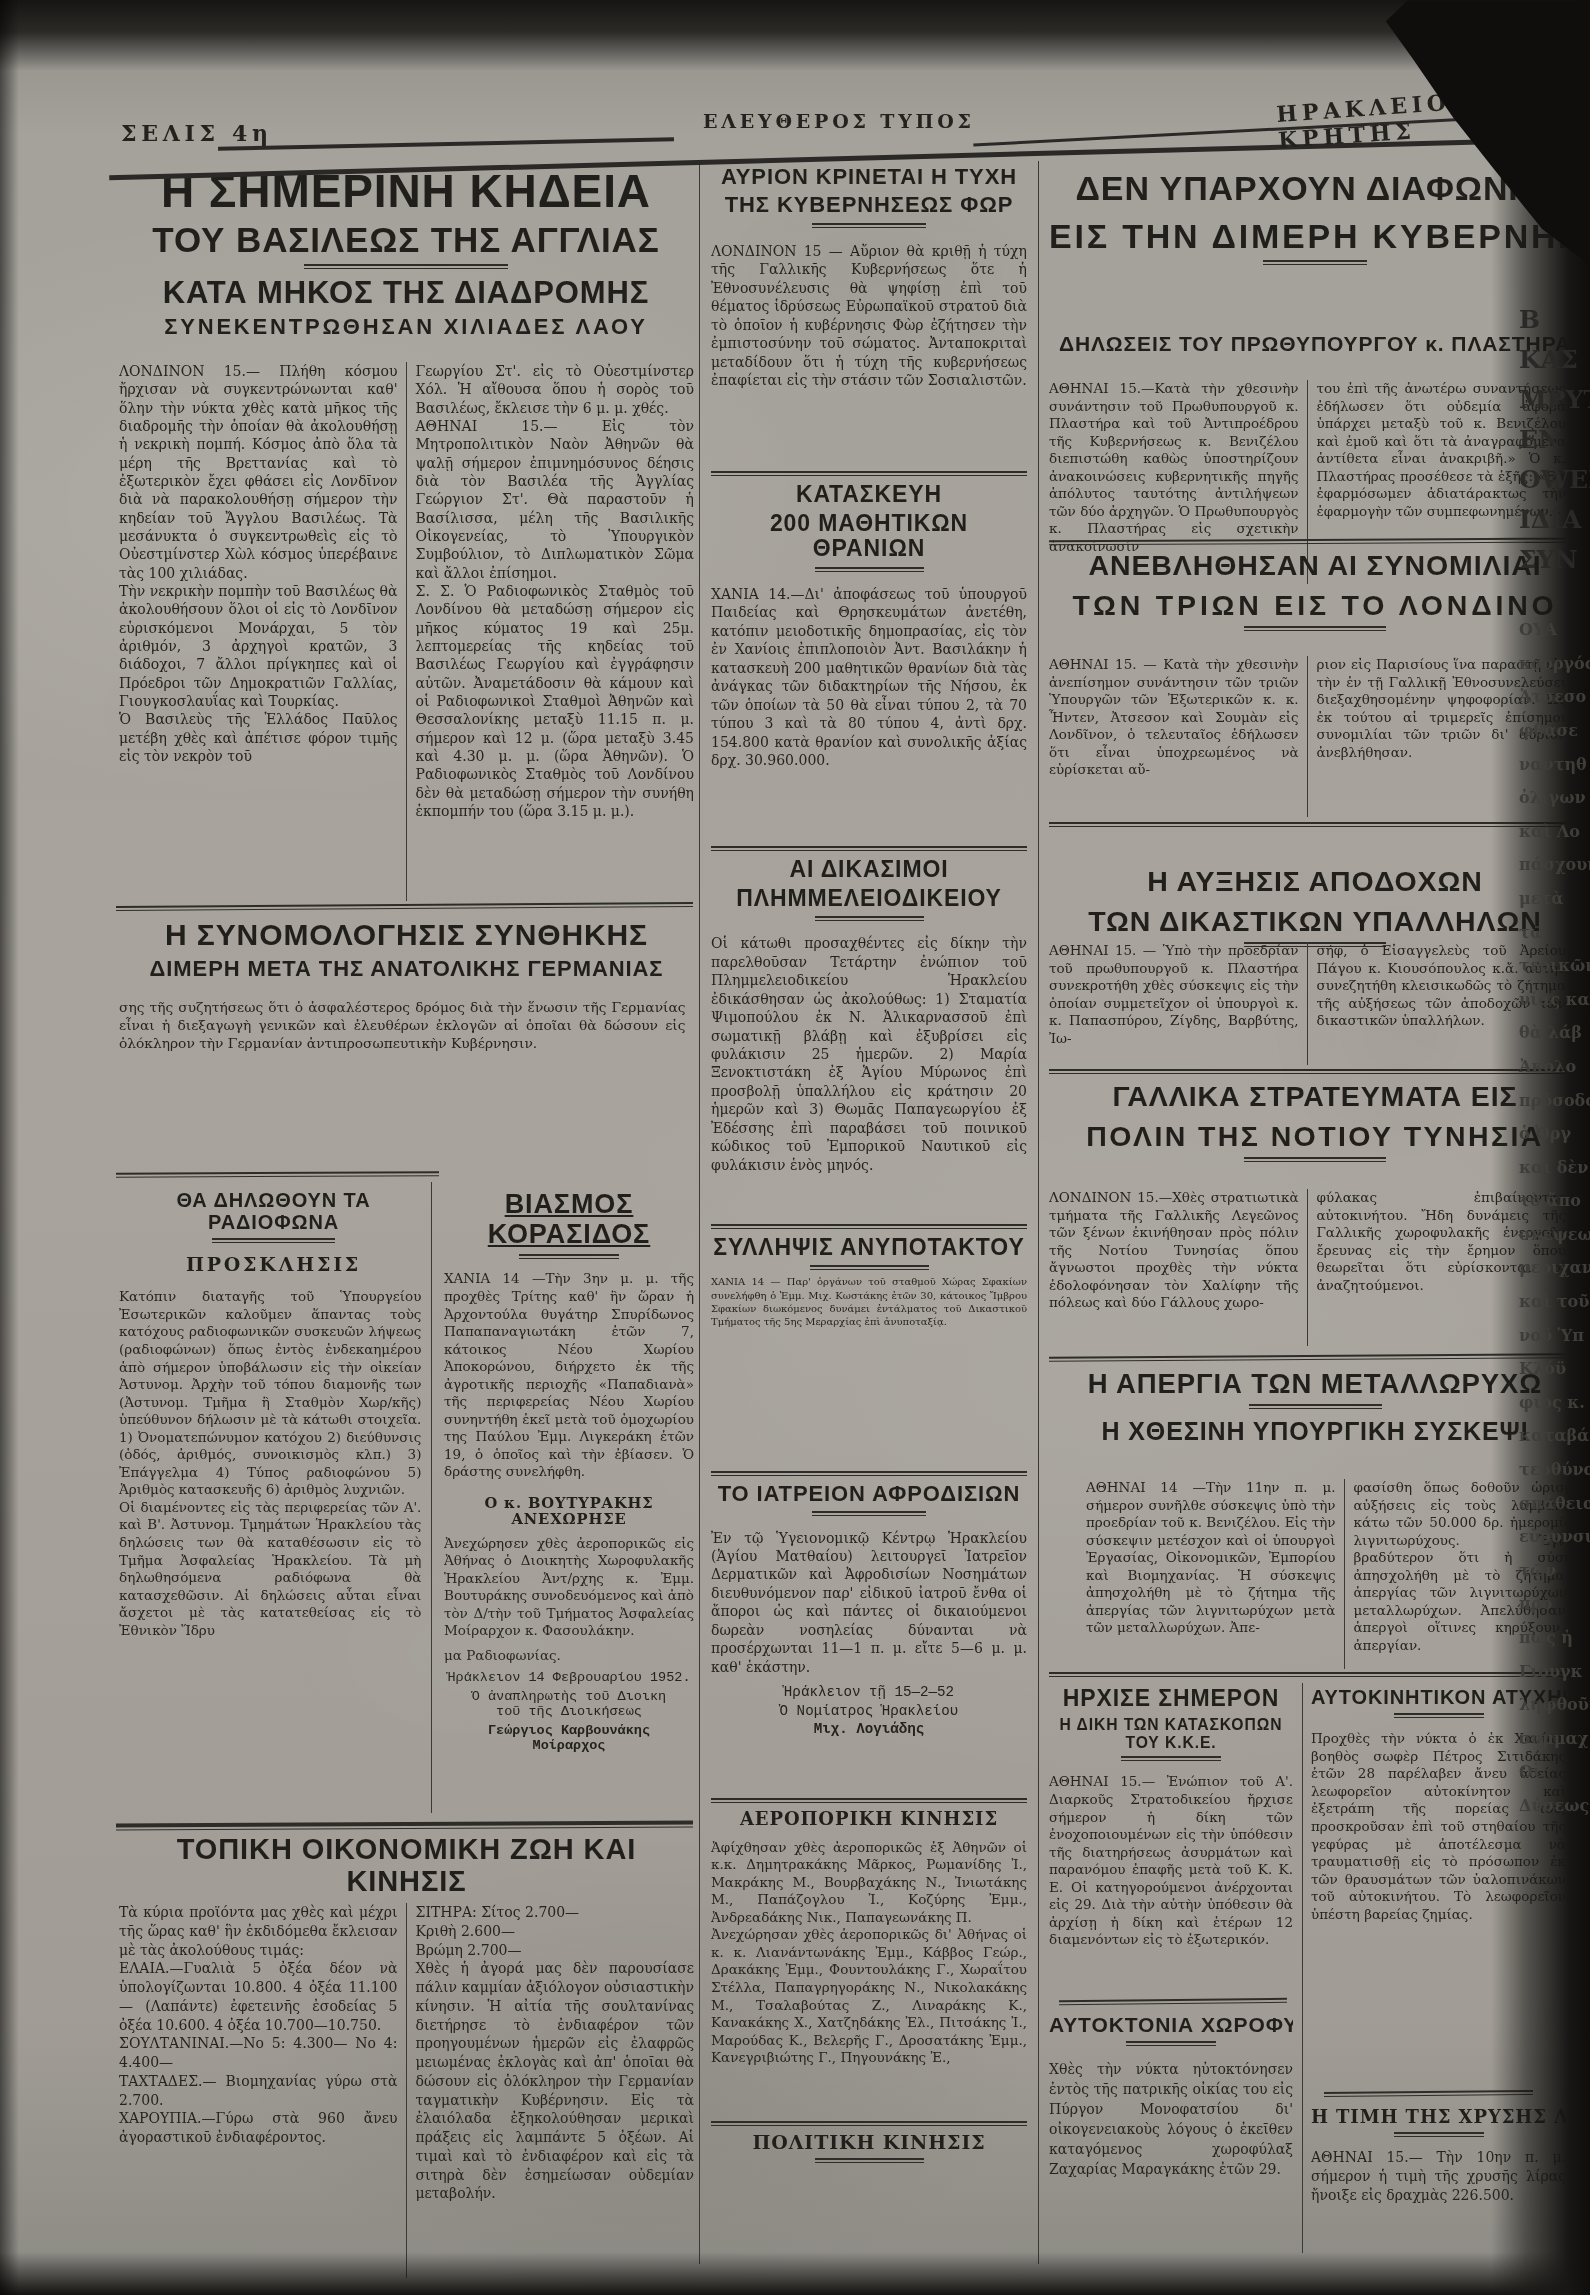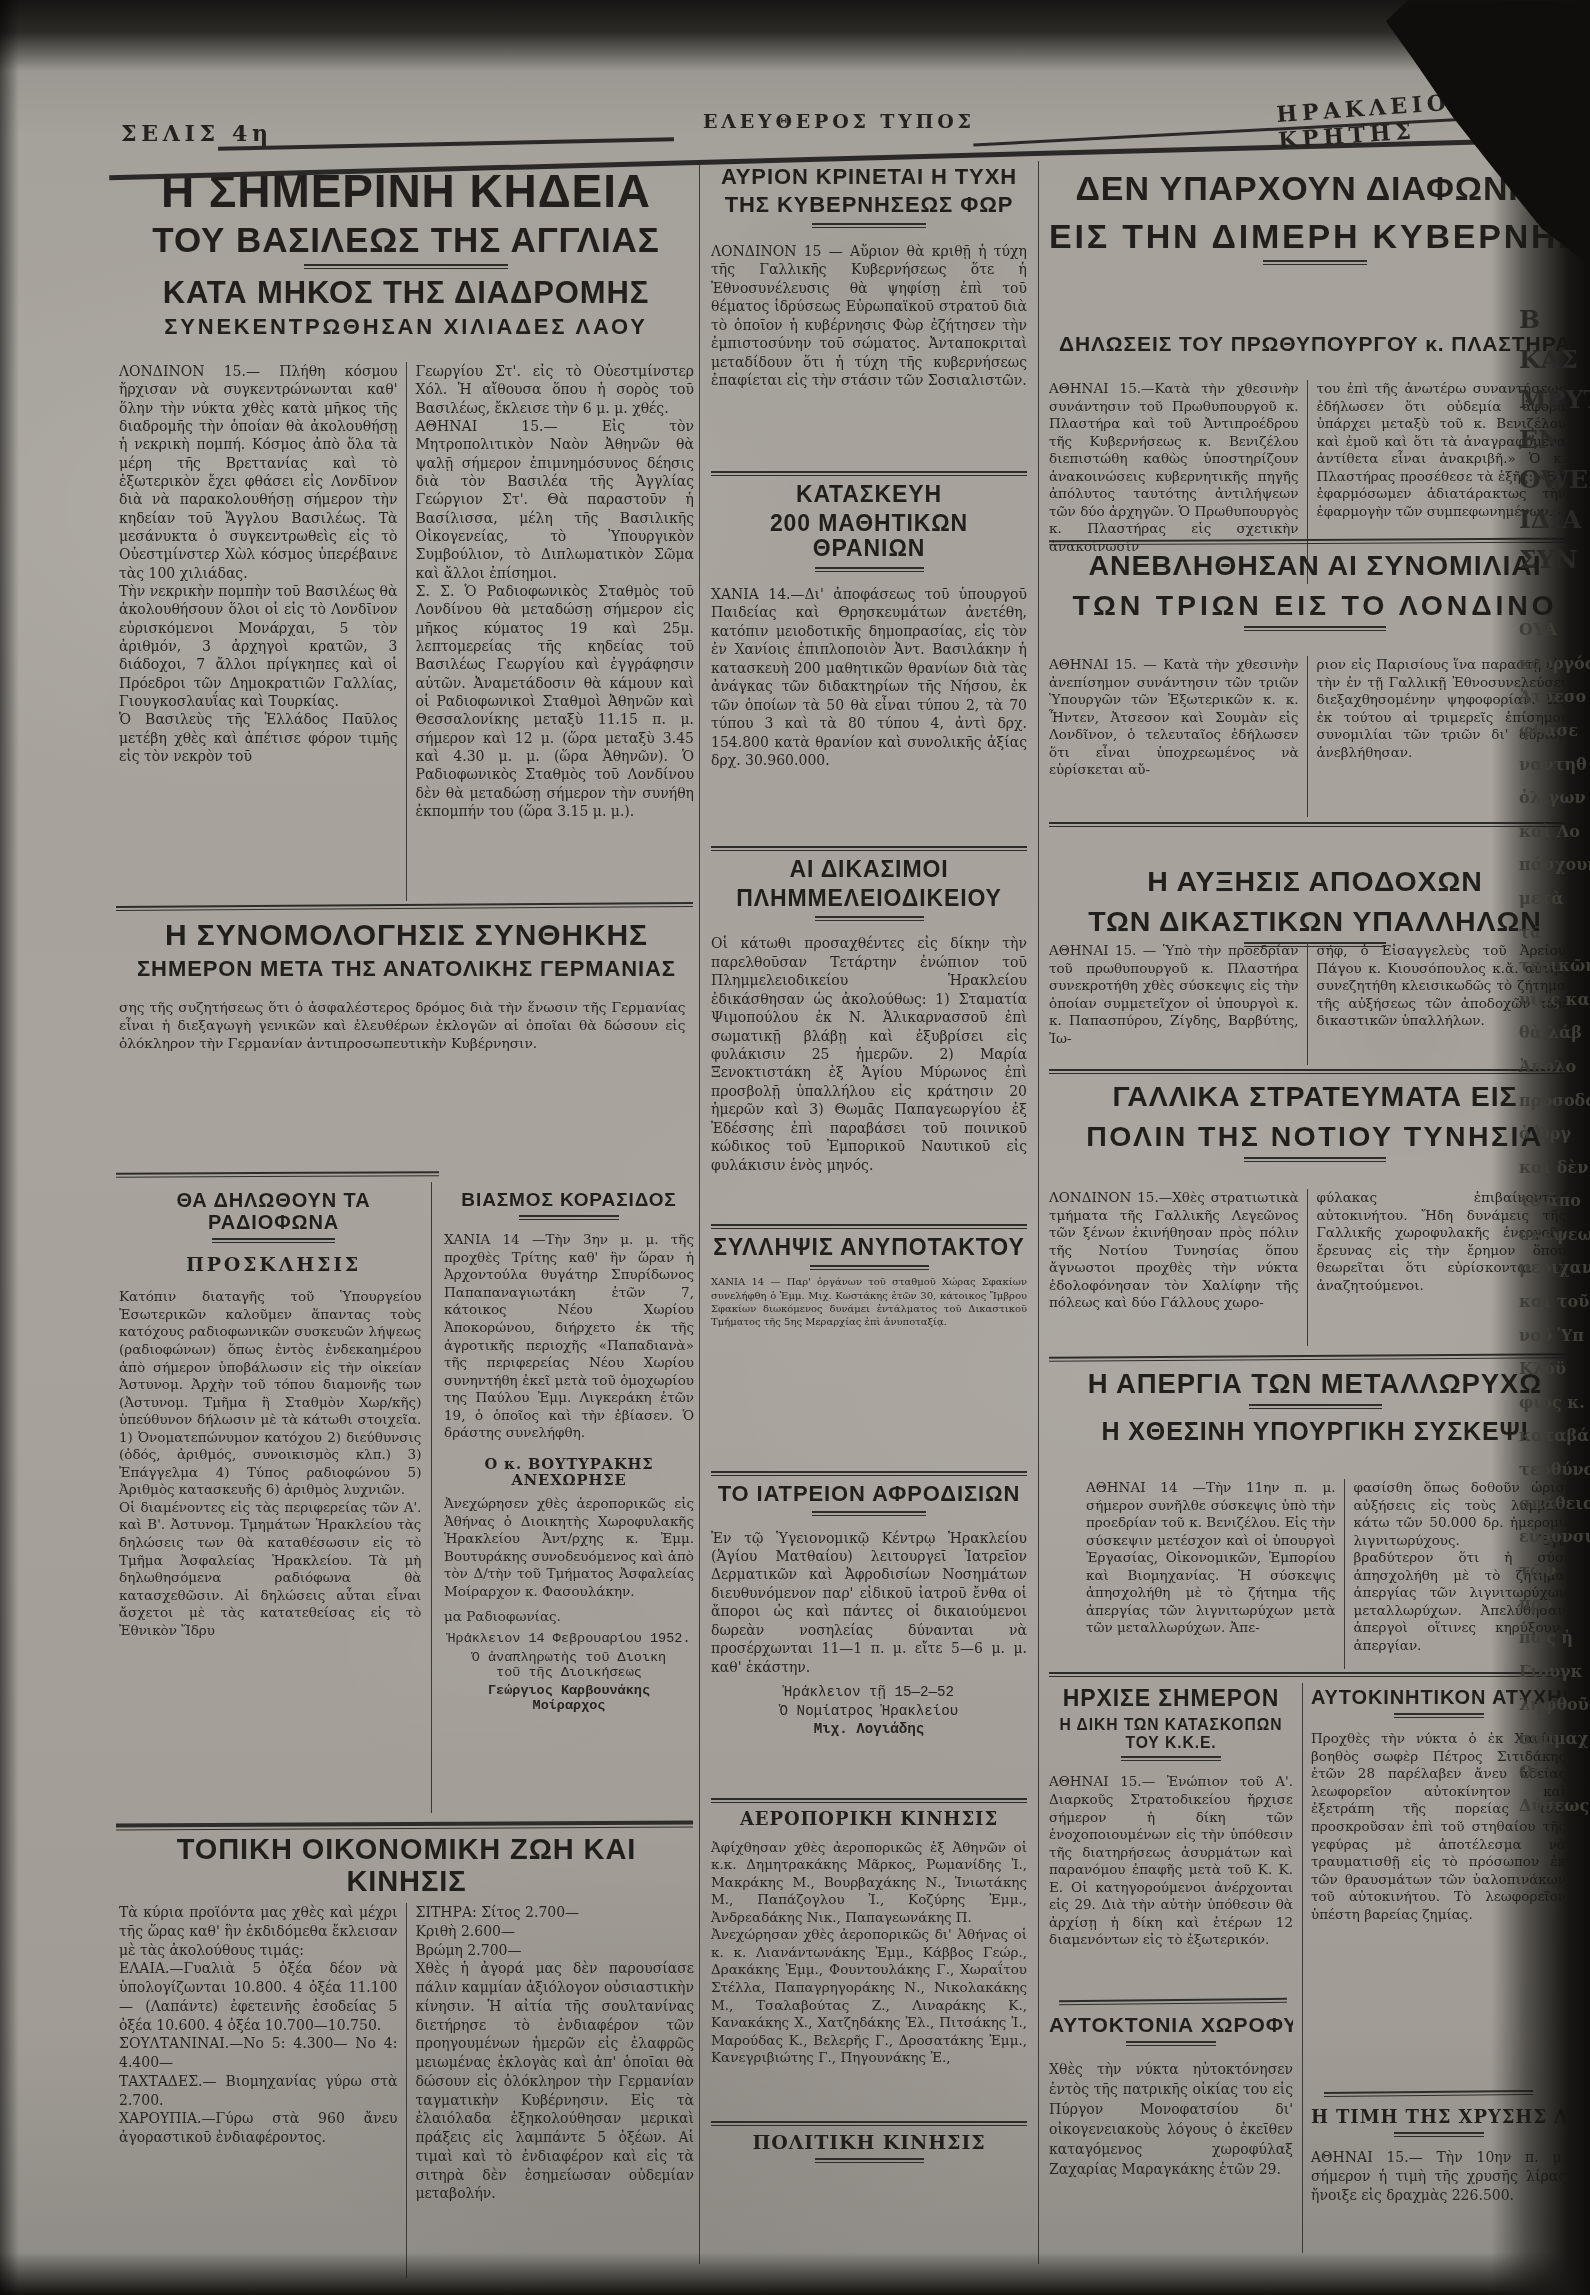--- a/index.html
+++ b/index.html
@@ -89,42 +89,42 @@
           <div class="pad body-text" style="font-size:14px;line-height:1.31;">Γεωργίου Στ'. εἰς τὸ Οὐεστμίνστερ Χόλ. Ἡ αἴθουσα ὅπου ἡ σορὸς τοῦ Βασιλέως, ἔκλεισε τὴν 6 μ. μ. χθές.
 ΑΘΗΝΑΙ 15.— Εἰς τὸν Μητροπολιτικὸν Ναὸν Ἀθηνῶν θὰ ψαλῇ σήμερον ἐπιμνημόσυνος δέησις διὰ τὸν Βασιλέα τῆς Ἀγγλίας Γεώργιον Στ'. Θὰ παραστοῦν ἡ Βασίλισσα, μέλη τῆς Βασιλικῆς Οἰκογενείας, τὸ Ὑπουργικὸν Συμβούλιον, τὸ Διπλωματικὸν Σῶμα καὶ ἄλλοι ἐπίσημοι.
 Σ. Σ. Ὁ Ραδιοφωνικὸς Σταθμὸς τοῦ Λονδίνου θὰ μεταδώσῃ σήμερον εἰς μῆκος κύματος 19 καὶ 25μ. λεπτομερείας τῆς κηδείας τοῦ Βασιλέως Γεωργίου καὶ ἐγγράφησιν αὐτῶν. Ἀναμετάδοσιν θὰ κάμουν καὶ οἱ Ραδιοφωνικοὶ Σταθμοὶ Ἀθηνῶν καὶ Θεσσαλονίκης μεταξὺ 11.15 π. μ. σήμερον καὶ 12 μ. (ὥρα μεταξὺ 3.45 καὶ 4.30 μ. μ. (ὥρα Ἀθηνῶν). Ὁ Ραδιοφωνικὸς Σταθμὸς τοῦ Λονδίνου δὲν θὰ μεταδώσῃ σήμερον τὴν συνήθη ἐκπομπήν του (ὥρα 3.15 μ. μ.).</div>
         </div>
     </div>
   </div>
   <div class="sep" style="left:116px;top:904px;width:577px;transform:rotate(-.4deg);"></div>
 
   <div class="art" style="left:119px;top:918px;width:575px;height:76px;">
     <div class="headline" style="font-size:30px;">Η ΣΥΝΟΜΟΛΟΓΗΣΙΣ ΣΥΝΘΗΚΗΣ</div>
-    <div class="headline" style="font-size:22px;margin-top:5.7px;">ΣΗΜΕΡΟΝ ΜΕΤΑ ΤΗΣ ΑΝΑΤΟΛΙΚΗΣ ΓΕΡΜΑΝΙΑΣ</div>
+    <div class="headline" style="font-size:22px;margin-top:5.7px;">ΔΙΜΕΡΗ ΜΕΤΑ ΤΗΣ ΑΝΑΤΟΛΙΚΗΣ ΓΕΡΜΑΝΙΑΣ</div>
   </div>
   <div class="art" style="left:119px;top:999px;width:575px;height:171px;">
     <div class="cols" style="height:100%;">
       <div class="c">
           <div class="pad body-text" style="font-size:13.8px;line-height:1.3;">σης τῆς συζητήσεως ὅτι ὁ ἀσφαλέστερος δρόμος διὰ τὴν ἕνωσιν τῆς Γερμανίας εἶναι ἡ διεξαγωγὴ γενικῶν καὶ ἐλευθέρων ἐκλογῶν αἱ ὁποῖαι θὰ δώσουν εἰς ὁλόκληρον τὴν Γερμανίαν ἀντιπροσωπευτικὴν Κυβέρνησιν.</div>
         </div>
     </div>
   </div>
   <div class="sep" style="left:116px;top:1172px;width:323px;transform:rotate(-.3deg);"></div>
 
   <div class="art" style="left:119px;top:1189px;width:309px;height:627px;">
     <div class="headline" style="font-size:20px;">ΘΑ ΔΗΛΩΘΟΥΝ ΤΑ ΡΑΔΙΟΦΩΝΑ</div>
     <span class="mini-rule" style="width:123px;"></span>
     <div class="headline" style="font-family:'DejaVu Serif',serif;font-size:19px;margin-top:10.4px;letter-spacing:2.8px;font-weight:bold;">ΠΡΟΣΚΛΗΣΙΣ</div>
     <div class="body-text" style="font-size:13.5px;line-height:1.3;margin-top:13.3px;padding-right:6.6px;">Κατόπιν διαταγῆς τοῦ Ὑπουργείου Ἐσωτερικῶν καλοῦμεν ἅπαντας τοὺς κατόχους ραδιοφωνικῶν συσκευῶν λήψεως (ραδιοφώνων) ὅπως ἐντὸς ἑνδεκαημέρου ἀπὸ σήμερον ὑποβάλωσιν εἰς τὴν οἰκείαν Ἀστυνομ. Ἀρχὴν τοῦ τόπου διαμονῆς των (Ἀστυνομ. Τμῆμα ἢ Σταθμὸν Χωρ/κῆς) ὑπεύθυνον δήλωσιν μὲ τὰ κάτωθι στοιχεῖα. 1) Ὀνοματεπώνυμον κατόχου 2) διεύθυνσις (ὁδός, ἀριθμός, συνοικισμὸς κλπ.) 3) Ἐπάγγελμα 4) Τύπος ραδιοφώνου 5) Ἀριθμὸς κατασκευῆς 6) ἀριθμὸς λυχνιῶν.
 Οἱ διαμένοντες εἰς τὰς περιφερείας τῶν Α'. καὶ Β'. Ἀστυνομ. Τμημάτων Ἡρακλείου τὰς δηλώσεις των θὰ καταθέσωσιν εἰς τὸ Τμῆμα Ἀσφαλείας Ἡρακλείου. Τὰ μὴ δηλωθησόμενα ραδιόφωνα θὰ κατασχεθῶσιν. Αἱ δηλώσεις αὗται εἶναι ἄσχετοι μὲ τὰς κατατεθείσας εἰς τὸ Ἐθνικὸν Ἵδρυ</div>
   </div>
   <div class="vrule" style="left:431px;top:1182px;height:631px;"></div>
 
   <div class="art" style="left:444px;top:1189px;width:250px;height:627px;">
-    <div class="headline" style="font-size:19px;">ΒΙΑΣΜΟΣ ΚΟΡΑΣΙΔΟΣ</div>
+    <div class="headline" style="font-size:27px;text-decoration:underline;">ΒΙΑΣΜΟΣ ΚΟΡΑΣΙΔΟΣ</div>
     <span class="mini-rule" style="width:100px;"></span>
     <div class="body-text" style="font-size:13.5px;line-height:1.3;margin-top:11.4px;">ΧΑΝΙΑ 14 —Τὴν 3ην μ. μ. τῆς προχθὲς Τρίτης καθ' ἣν ὥραν ἡ Ἀρχοντούλα θυγάτηρ Σπυρίδωνος Παπαπαναγιωτάκη ἐτῶν 7, κάτοικος Νέου Χωρίου Ἀποκορώνου, διήρχετο ἐκ τῆς ἀγροτικῆς περιοχῆς «Παπαδιανὰ» τῆς περιφερείας Νέου Χωρίου συνηντήθη ἐκεῖ μετὰ τοῦ ὁμοχωρίου της Παύλου Ἐμμ. Λιγκεράκη ἐτῶν 19, ὁ ὁποῖος καὶ τὴν ἐβίασεν. Ὁ δράστης συνελήφθη.</div>
     <div class="headline" style="font-family:'DejaVu Serif',serif;font-size:14.7px;margin-top:14px;font-weight:bold;">Ο κ. ΒΟΥΤΥΡΑΚΗΣ ΑΝΕΧΩΡΗΣΕ</div>
     <div class="body-text" style="font-size:13.5px;line-height:1.3;margin-top:6.6px;">Ἀνεχώρησεν χθὲς ἀεροπορικῶς εἰς Ἀθήνας ὁ Διοικητὴς Χωροφυλακῆς Ἡρακλείου Ἀντ/ρχης κ. Ἐμμ. Βουτυράκης συνοδευόμενος καὶ ἀπὸ τὸν Δ/τὴν τοῦ Τμήματος Ἀσφαλείας Μοίραρχον κ. Φασουλάκην.</div>
     <div class="body-text" style="font-size:13.5px;margin-top:7.6px;">μα Ραδιοφωνίας.</div>
     <div class="sig center" style="font-size:13.5px;margin-top:6.6px;">Ἡράκλειον 14 Φεβρουαρίου 1952.</div>
     <div class="sig center" style="font-size:13.5px;margin-top:3.8px;">Ὁ ἀναπληρωτὴς τοῦ Διοικη
 τοῦ τῆς Διοικήσεως</div>
     <div class="sig center" style="font-size:13.5px;margin-top:3.8px;font-weight:bold;">Γεώργιος Καρβουνάκης
 Μοίραρχος</div>

